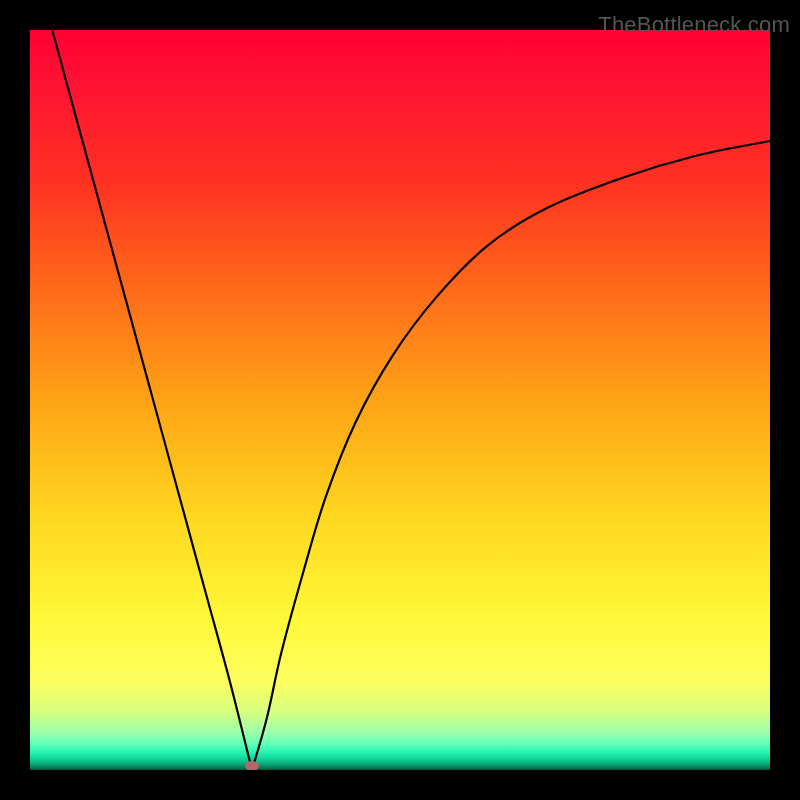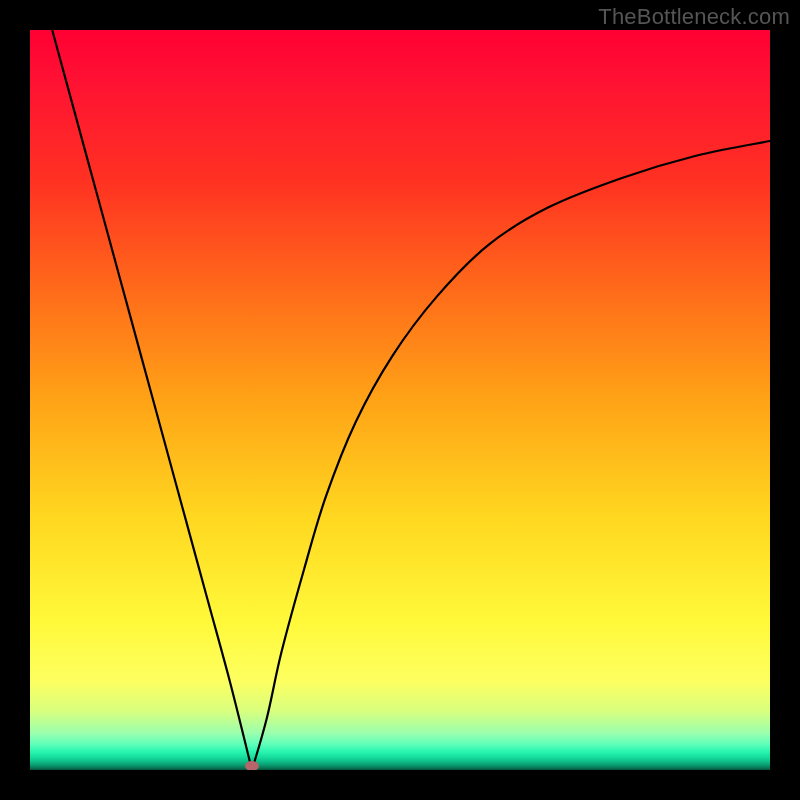--- a/index.html
+++ b/index.html
@@ -12,21 +12,21 @@
     font-family: Arial, Helvetica, sans-serif;
   }
   .frame {
     position: relative;
     width: 800px;
     height: 800px;
     background: #000;
   }
   .watermark {
     position: absolute;
-    top: 4px;
+    top: 12px;
     right: 10px;
     color: #555;
     font-size: 22px;
     font-weight: 500;
     z-index: 5;
     letter-spacing: 0.2px;
   }
   .plot-area {
     position: absolute;
     left: 30px;

